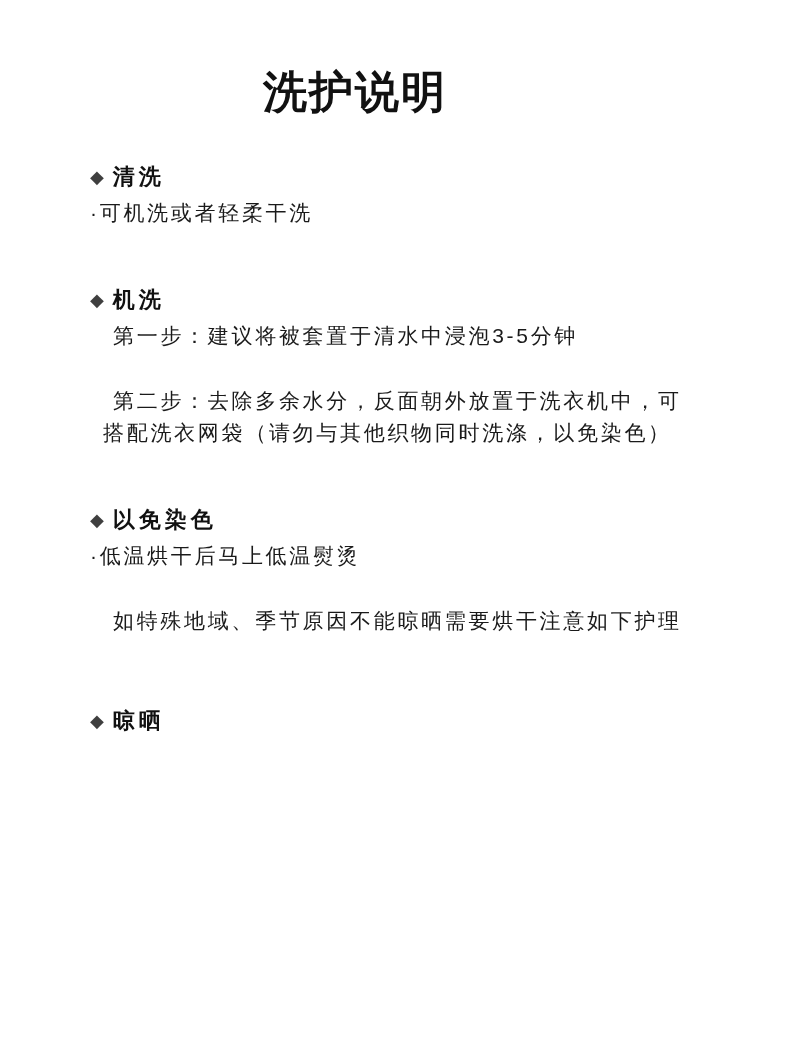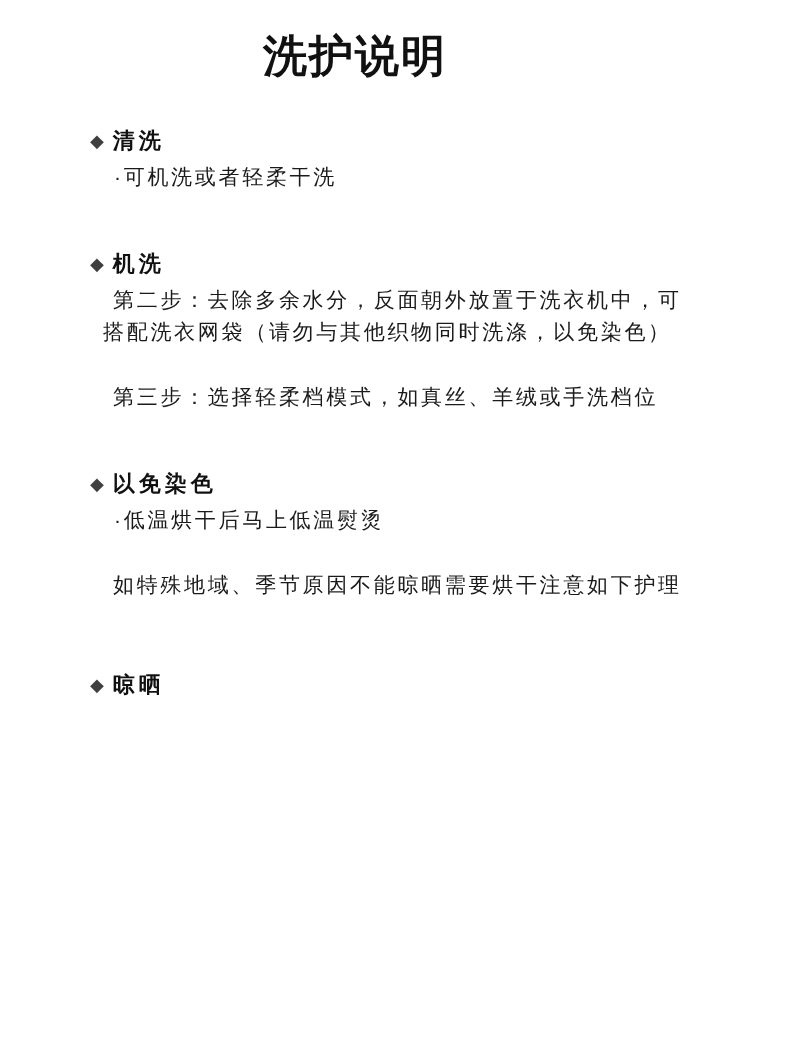--- a/index.html
+++ b/index.html
@@ -14,21 +14,21 @@
     color: #1a1a1a;
     font-family: "Liberation Sans", "DejaVu Sans", sans-serif;
     overflow: hidden;
   }
   .page {
     width: 790px;
     height: 1037px;
     background: #ffffff;
   }
   .title {
-    margin: 30px 0 0 0;
+    margin: 66px 0 0 0;
     width: 710px;
     text-align: center;
     font-size: 44px;
     font-weight: 700;
     letter-spacing: 2px;
     line-height: 1.2;
     color: #111111;
   }
   .content {
     padding: 0 20px 0 90px;
@@ -59,21 +59,21 @@
     line-height: 32px;
     color: #1a1a1a;
   }
   .item.step, .item.plain {
     margin-left: 13px;
     max-width: 585px;
     text-indent: 10px;
     margin-top: 33px;
   }
   .item.bullet {
-    margin-left: 24px;
+    margin-left: 0;
     margin-top: 7px;
   }
   .items .item:first-child { margin-top: 6px; }
 </style>
 </head>
 <body>
 
 <div class="page">
 
   <h1 class="title">洗护说明</h1>
@@ -89,22 +89,22 @@
         <div class="item bullet">·可机洗或者轻柔干洗</div>
       </div>
     </div>
 
     <div class="section">
       <div class="heading">
         <span class="marker">◆</span>
         <span>机洗</span>
       </div>
       <div class="items">
+        <div class="item step">第一步：建议将被套置于清水中浸泡3-5分钟</div>
         <div class="item step">第二步：去除多余水分，反面朝外放置于洗衣机中，可搭配洗衣网袋（请勿与其他织物同时洗涤，以免染色）</div>
-        <div class="item step">第三步：选择轻柔档模式，如真丝、羊绒或手洗档位</div>
       </div>
     </div>
 
     <div class="section">
       <div class="heading">
         <span class="marker">◆</span>
         <span>以免染色</span>
       </div>
       <div class="items">
         <div class="item bullet">·低温烘干后马上低温熨烫</div>

